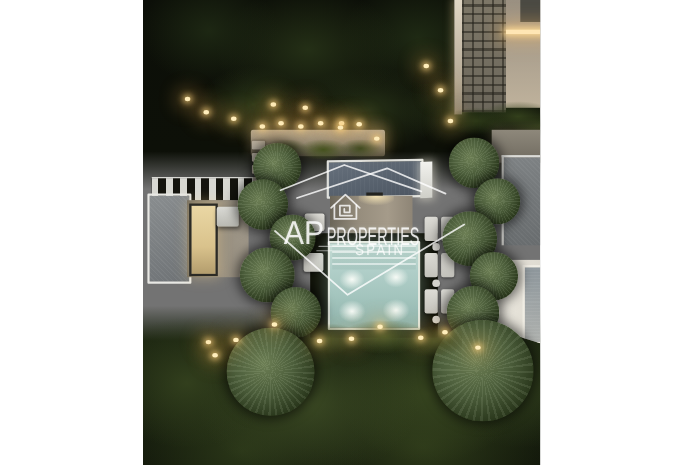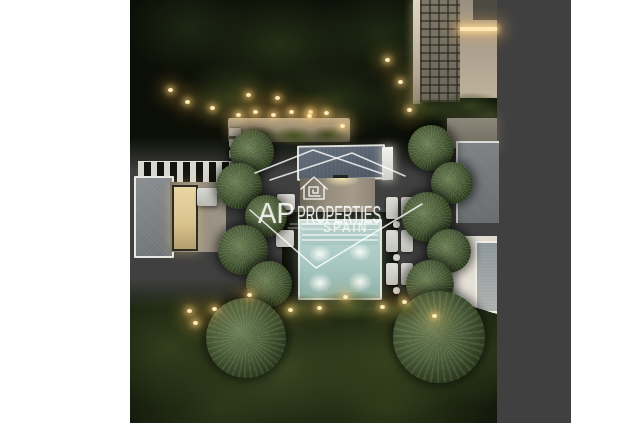--- a/index.html
+++ b/index.html
@@ -1,19 +1,19 @@
 <!DOCTYPE html>
 <html><head>
 <meta charset="utf-8">
 <style>
   html,body{margin:0;padding:0;background:#fff;}
   .stage{position:relative;width:630px;height:423px;background:#ffffff;overflow:hidden;
          font-family:"Liberation Sans",sans-serif;}
-  .photo{position:absolute;left:130px;top:0;width:441px;height:423px;overflow:hidden;
-         background:#404040;}
+  .photo{position:absolute;left:130px;top:0;width:361px;height:423px;overflow:hidden;
+         background:#737373;}
   .abs{position:absolute;}
 
   
   .canopy-top{left:0;top:0;width:367px;height:172px;
     background:
       radial-gradient(90px 70px at 60px 28px,#1d2713 0%,rgba(29,39,19,0) 70%),
       radial-gradient(120px 80px at 150px 45px,#242f16 0%,rgba(36,47,22,0) 70%),
       radial-gradient(100px 75px at 250px 35px,#1f2a14 0%,rgba(31,42,20,0) 70%),
       radial-gradient(85px 60px at 320px 62px,#1b2512 0%,rgba(27,37,18,0) 72%),
       radial-gradient(70px 50px at 100px 95px,#2b3719 0%,rgba(43,55,25,0) 70%),

